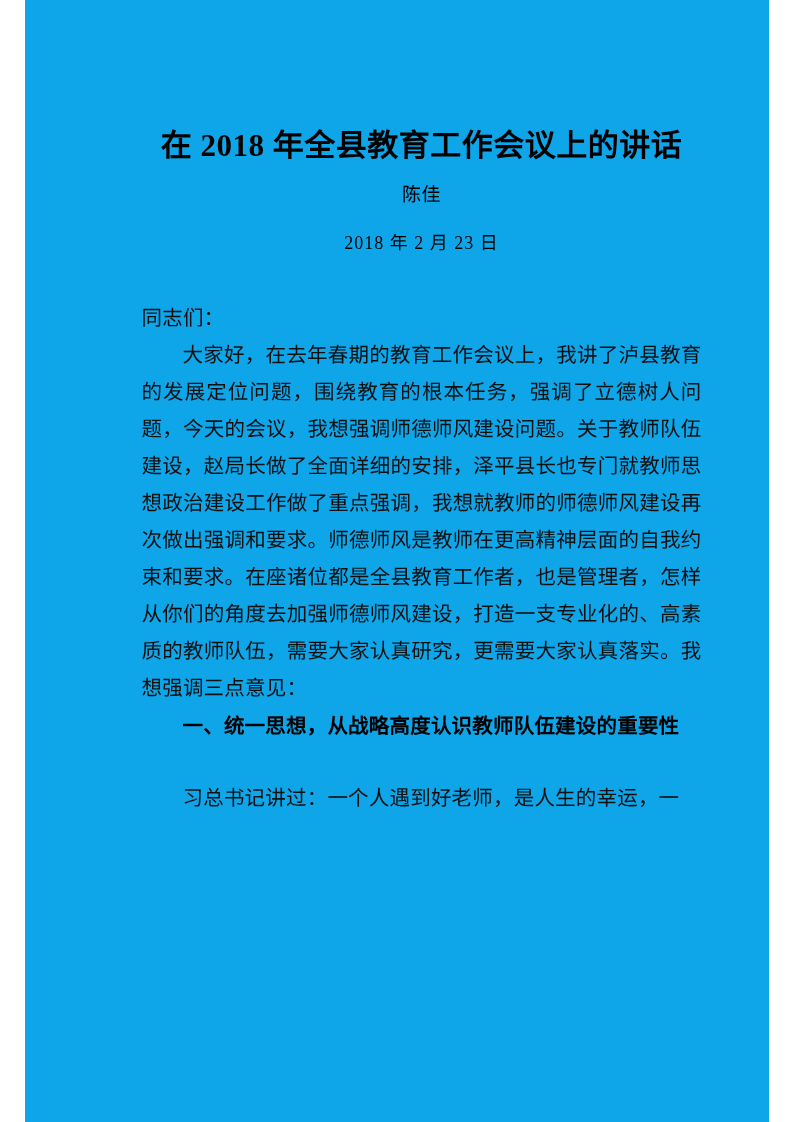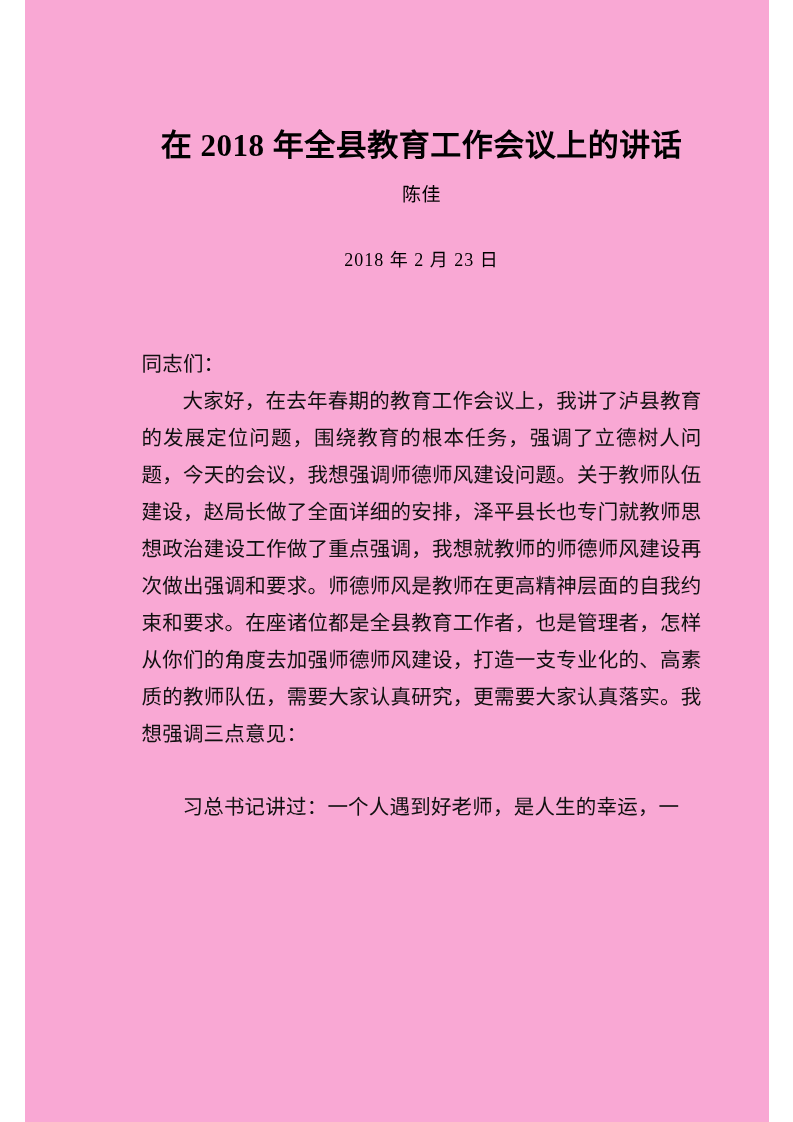--- a/index.html
+++ b/index.html
@@ -7,21 +7,21 @@
     margin: 0;
     padding: 0;
     background: #ffffff;
   }
 
   .page {
     position: relative;
     width: 744px;
     height: 1122px;
     margin: 0 auto;
-    background: #f9a8d4;
+    background: #0ea5e9;
     overflow: hidden;
     box-sizing: border-box;
     font-family: "Liberation Serif", "DejaVu Serif", serif;
     color: #000000;
     -webkit-font-smoothing: antialiased;
   }
 
   
   .content {
     position: absolute;
@@ -50,21 +50,21 @@
     text-align: center;
     font-family: Liberation Serif, serif;
     font-weight: normal;
     font-size: 19px;
     line-height: 26px;
     padding-top: 16px;
     letter-spacing: 0.5px;
   }
 
   .doc-date {
-    margin: 17px;
+    margin: 0;
     padding: 0;
     text-align: center;
     font-family: "Liberation Serif", "DejaVu Serif", serif;
     font-weight: normal;
     font-size: 18px;
     line-height: 26px;
     padding-top: 22px;
     letter-spacing: 1px;
   }
 
@@ -81,21 +81,20 @@
     font-size: 20.5px;
     line-height: 37px;
     text-align: justify;
     text-justify: inter-ideograph;
     letter-spacing: 0.2px;
     color: #101010;
   }
 
   .para.salutation {
     text-indent: 0;
-    margin-top: 12px;
   }
 
   .para.indent {
     text-indent: 2em;
   }
 
   
   .section-heading {
     margin: 0;
     padding: 0;
@@ -127,19 +126,20 @@
     <div class="doc-author">陈佳</div>
 
     <div class="doc-date">2018 年 2 月 23 日</div>
 
     <div class="body-block">
 
       <p class="para salutation">同志们：</p>
 
       <p class="para indent">大家好，在去年春期的教育工作会议上，我讲了泸县教育的发展定位问题，围绕教育的根本任务，强调了立德树人问题，今天的会议，我想强调师德师风建设问题。关于教师队伍建设，赵局长做了全面详细的安排，泽平县长也专门就教师思想政治建设工作做了重点强调，我想就教师的师德师风建设再次做出强调和要求。师德师风是教师在更高精神层面的自我约束和要求。在座诸位都是全县教育工作者，也是管理者，怎样从你们的角度去加强师德师风建设，打造一支专业化的、高素质的教师队伍，需要大家认真研究，更需要大家认真落实。我想强调三点意见：</p>
 
+      <p class="section-heading">一、统一思想，从战略高度认识教师队伍建设的重要性</p>
 
 
       <p class="para last-line">习总书记讲过：一个人遇到好老师，是人生的幸运，一</p>
 
     </div>
   </div>
 </div>
 
 </body></html>

